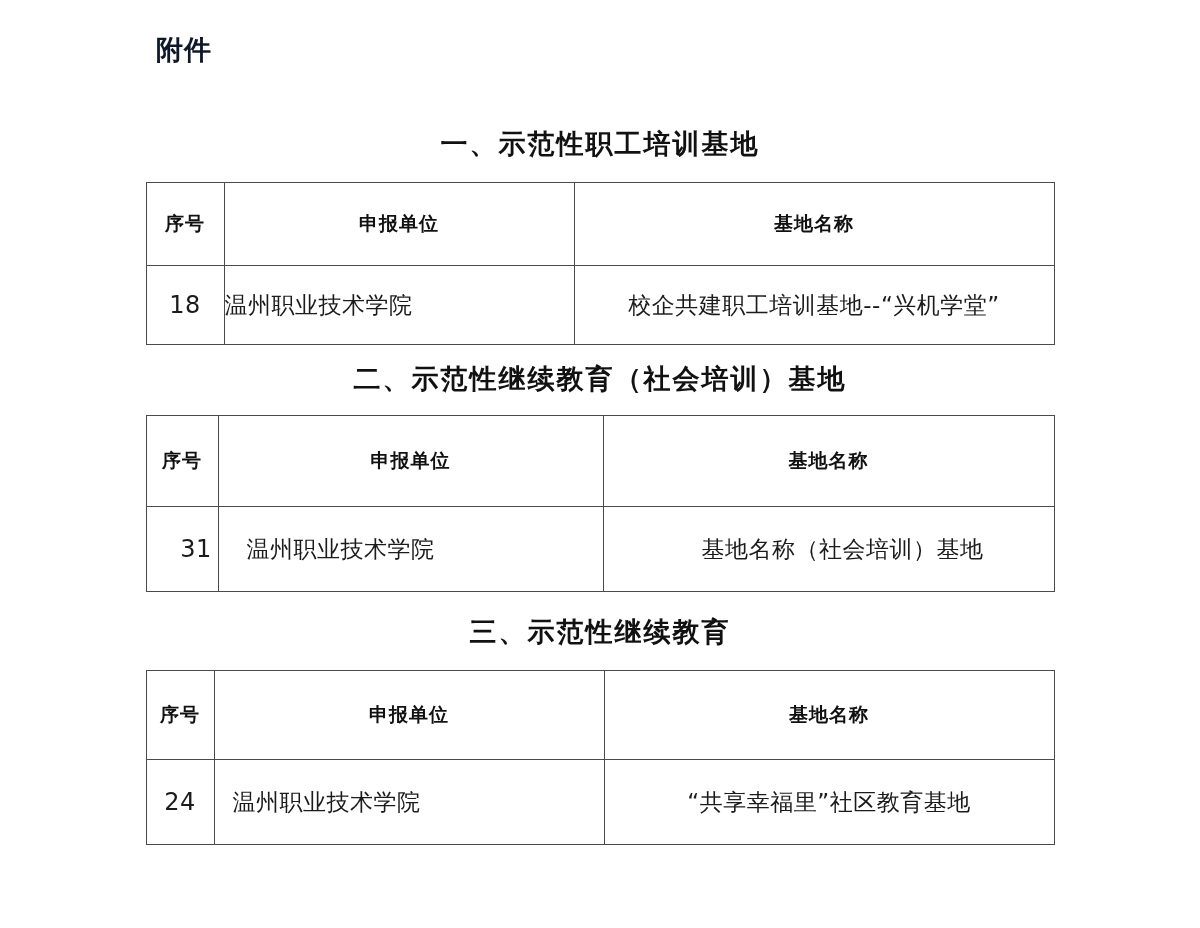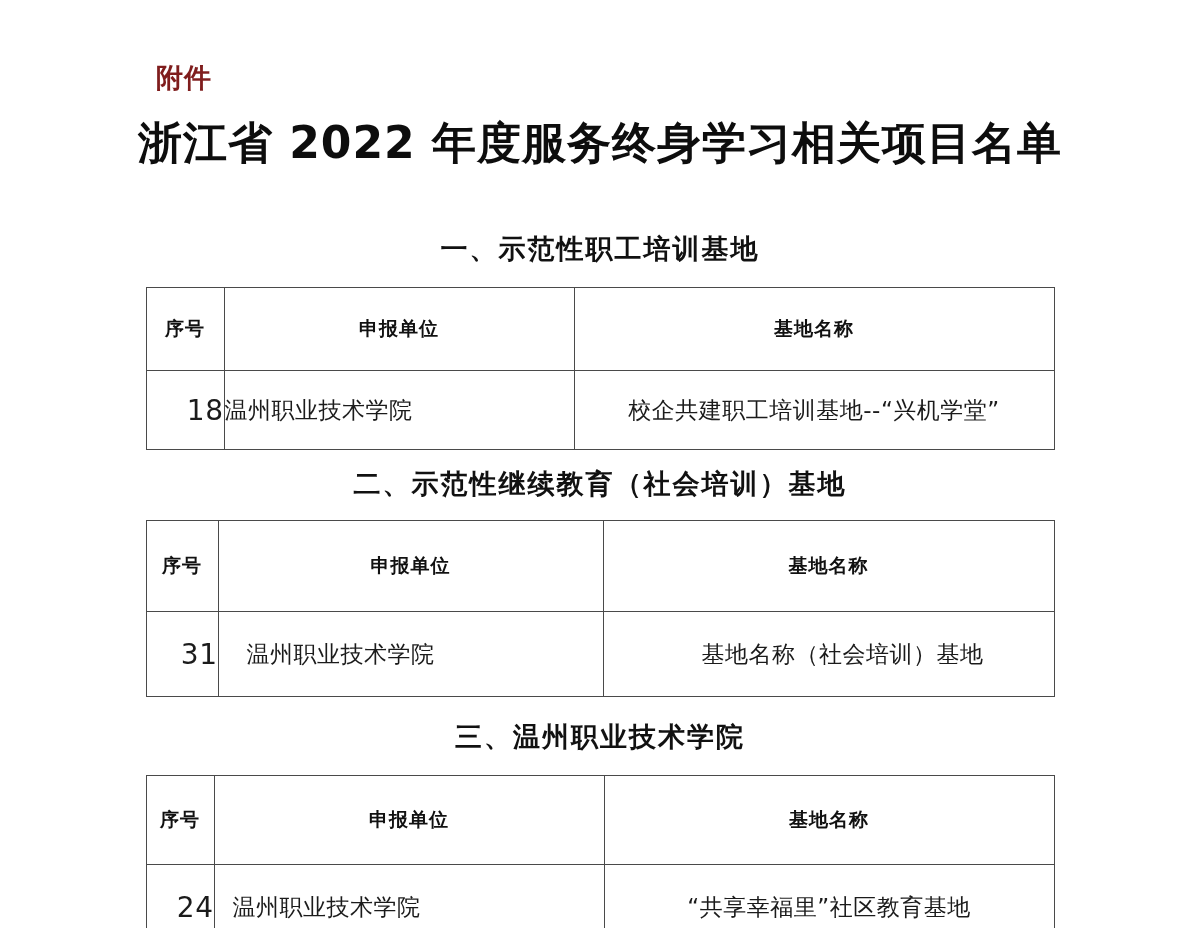--- a/index.html
+++ b/index.html
@@ -19,23 +19,23 @@
     width: 1200px;
     height: 928px;
     box-sizing: border-box;
     padding: 0 120px;
   }
   .attachment-label {
     font-size: 27px;
     font-weight: 700;
     letter-spacing: 1px;
     margin: 0;
-    padding-top: 60px;
+    padding-top: 32px;
     padding-left: 36px;
-    color: #7f1d1d;
+    color: #0f172a;
   }
   .doc-title {
     font-size: 44px;
     font-weight: 700;
     letter-spacing: 1px;
     text-align: center;
     margin: 18px 0 0 0;
     color: #0d0d0d;
     white-space: nowrap;
   }
@@ -74,23 +74,23 @@
     letter-spacing: 1px;
     color: #111;
   }
   .row-cell {
     height: 78px;
     font-size: 23px;
     color: #1b1b1b;
     letter-spacing: 0.5px;
   }
   .cell-no {
-    text-align: right;
+    text-align: center;
     padding-right: 10px;
-    font-size: 28px;
+    font-size: 24px;
   }
   .cell-unit {
     text-align: left;
     padding-left: 14px;
     font-family: Liberation Mono, monospace;
   }
   .cell-base {
     text-align: center;
   }
   .t1 { margin-top: 0; }
@@ -109,21 +109,20 @@
   .t3 .row-cell { height: 84px; }
   .t3 .cell-unit { padding-left: 18px; }
 </style>
 </head>
 <body>
 
 <div class="page">
 
   <div class="attachment-label">附件</div>
 
-  <h1 class="doc-title">浙江省 2022 年度服务终身学习相关项目名单</h1>
 
   <h2 class="section-heading sec1-heading">一、示范性职工培训基地</h2>
   <table class="listing t1">
     <colgroup>
       <col class="col-no">
         <col class="col-unit">
         <col class="col-base">
     </colgroup>
     <tbody>
       <tr>
@@ -153,21 +152,21 @@
         <th class="hdr-cell">基地名称</th>
       </tr>
       <tr>
         <td class="row-cell cell-no">31</td>
         <td class="row-cell cell-unit">温州职业技术学院</td>
         <td class="row-cell cell-base">基地名称（社会培训）基地</td>
       </tr>
     </tbody>
   </table>
 
-  <h2 class="section-heading sec3-heading">三、温州职业技术学院</h2>
+  <h2 class="section-heading sec3-heading">三、示范性继续教育</h2>
   <table class="listing t3">
     <colgroup>
       <col class="col-no">
         <col class="col-unit">
         <col class="col-base">
     </colgroup>
     <tbody>
       <tr>
         <th class="hdr-cell">序号</th>
         <th class="hdr-cell">申报单位</th>

